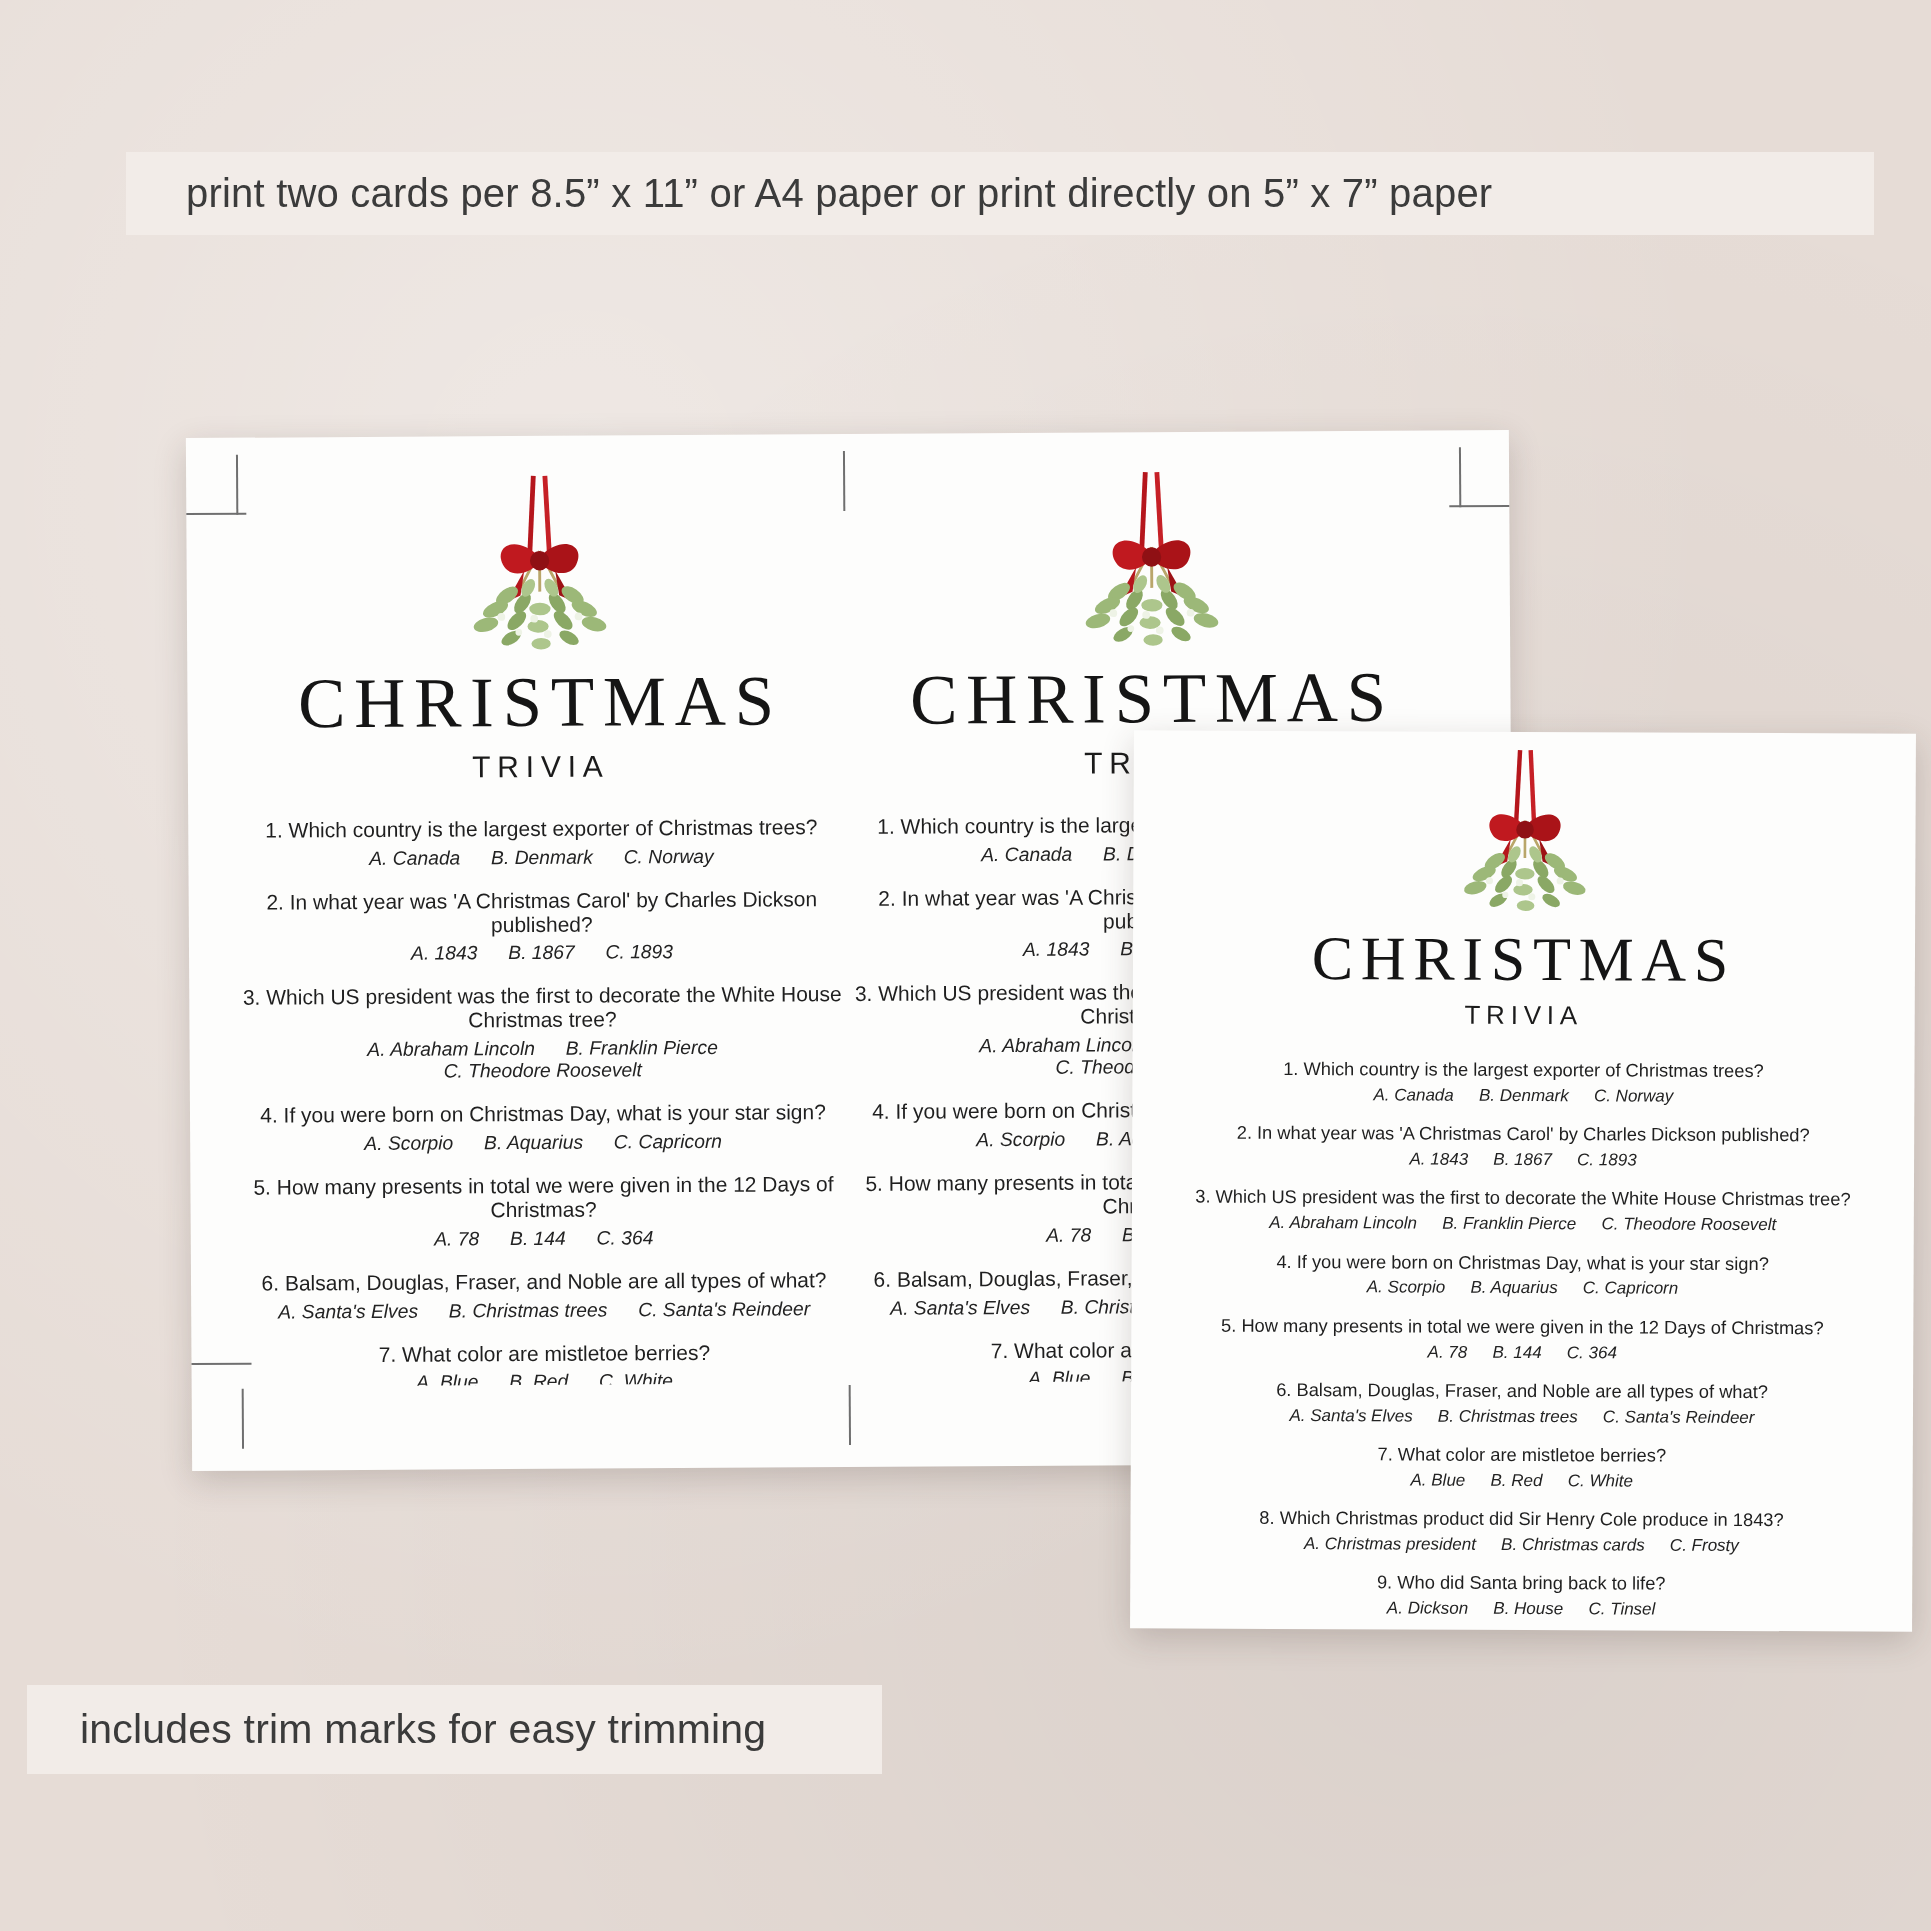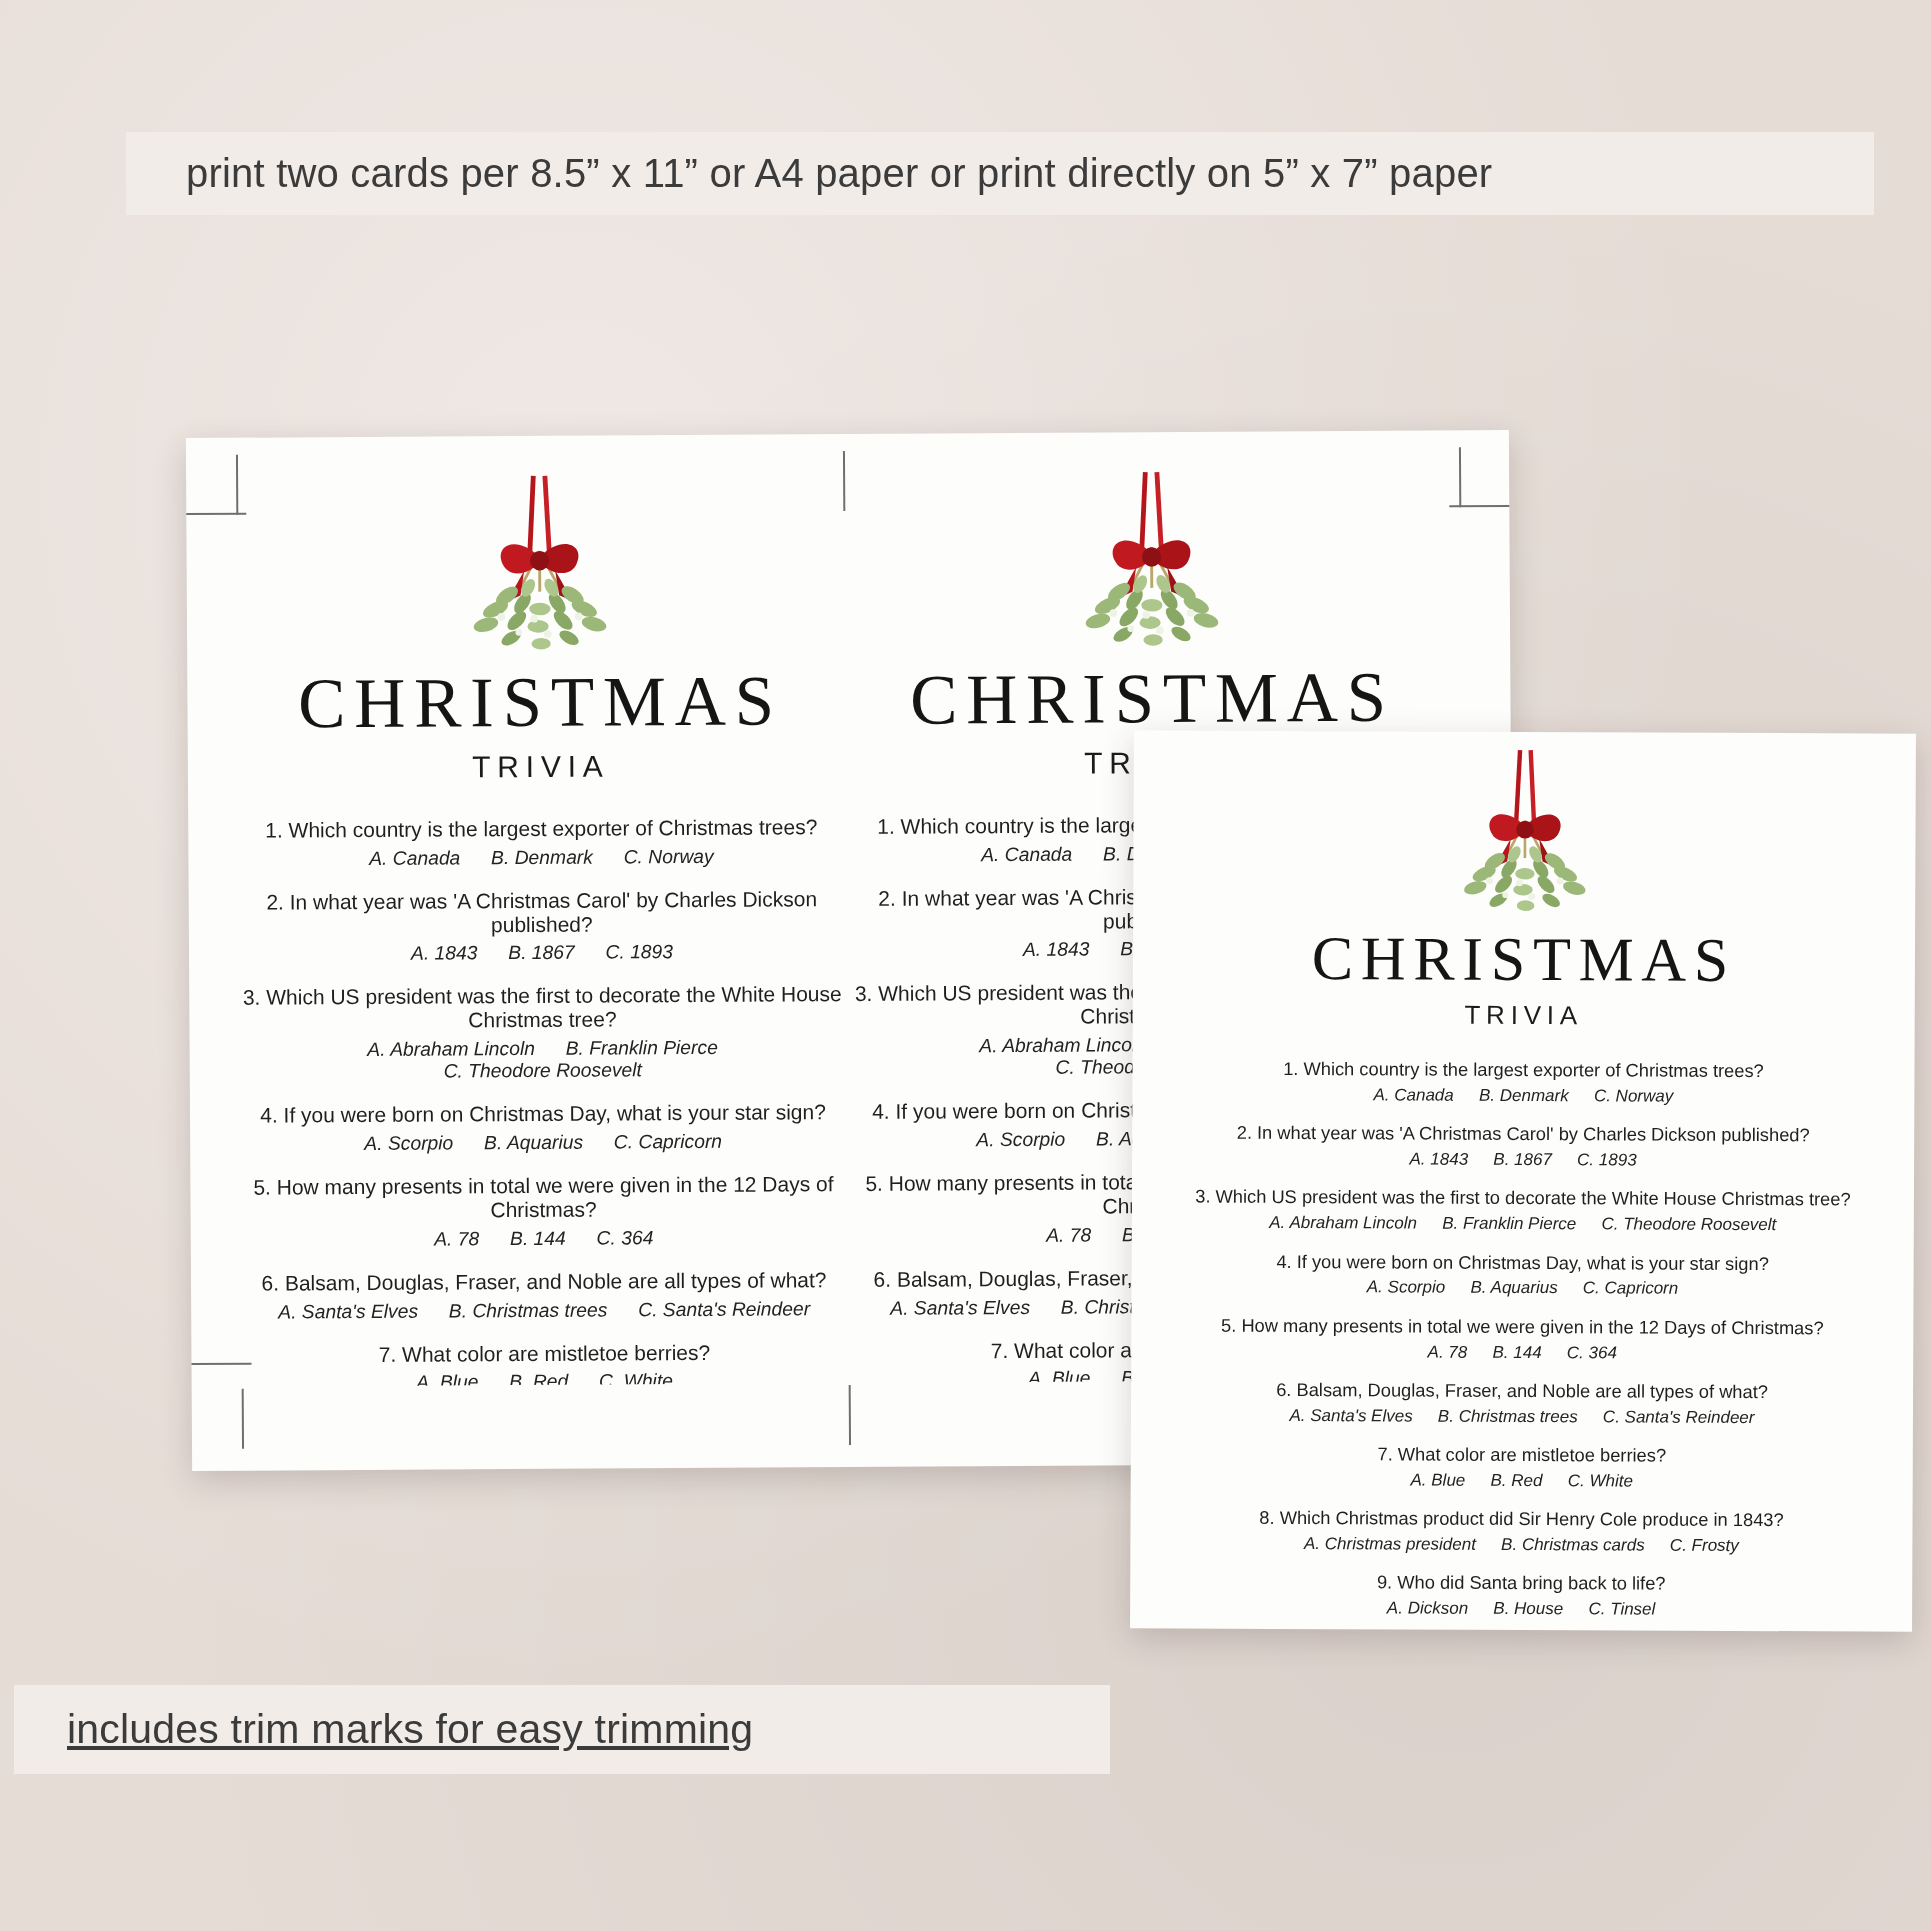--- a/index.html
+++ b/index.html
@@ -28,36 +28,35 @@
   .banner {
     position: absolute;
     background: #f2ece8;
     color: #3b3b3b;
     display: flex;
     align-items: center;
     letter-spacing: 0.2px;
   }
   .banner-top {
     left: 126px;
-    top: 132px;
+    top: 152px;
     width: 1748px;
     height: 83px;
     padding-left: 60px;
     font-size: 40px;
     box-sizing: border-box;
   }
   .banner-bottom {
-    left: 14px;
+    left: 27px;
     top: 1685px;
-    width: 1096px;
+    width: 855px;
     height: 89px;
     padding-left: 53px;
     font-size: 41px;
     box-sizing: border-box;
-    text-decoration: underline;
   }
 
   
   .sheet {
     position: absolute;
     background: #fdfdfc;
     box-shadow: 0 9.7px 33px rgba(60,45,40,0.20);
   }
   .sheet-large {
     left: 189px;

